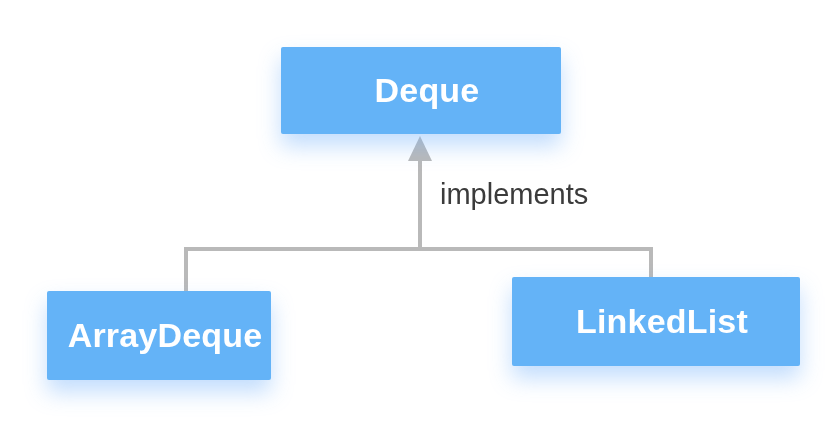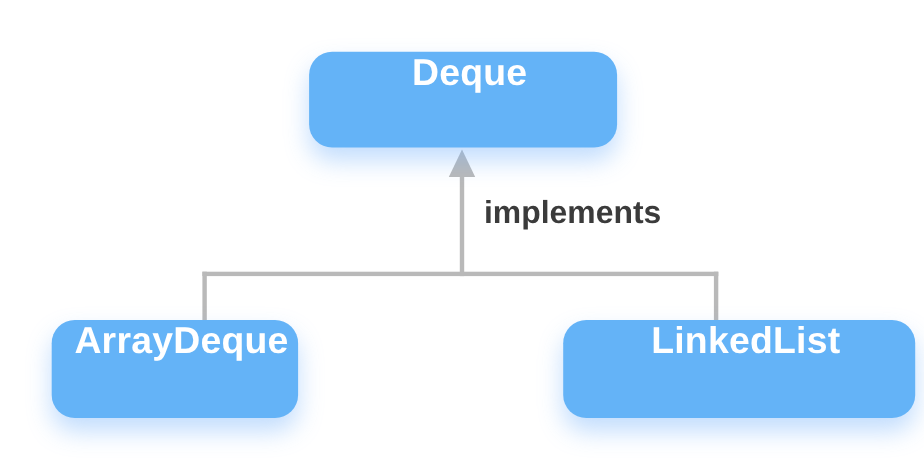--- a/index.html
+++ b/index.html
@@ -16,35 +16,36 @@
     position: relative;
     width: 840px;
     height: 430px;
     background: var(--background);
     font-family: "Liberation Sans", sans-serif;
     overflow: hidden;
   }
   .node {
     position: absolute;
     background: var(--node-bg);
-    border-radius: 21px;
+    border-radius: 2px;
     display: flex;
+    align-items: center;
     justify-content: center;
     box-shadow: 0 12px 22px var(--node-glow);
     padding-left: 12px;
   }
   .node .label {
     color: var(--node-text);
     font-weight: 700;
     font-size: 34px;
     letter-spacing: 0.2px;
   }
   .node-deque      { left: 281px; top: 47px;  width: 280px; height: 87px; }
   .node-arraydeque { left: 47px;  top: 291px; width: 224px; height: 89px; }
-  .node-linkedlist { left: 512px; top: 291px; width: 320px; height: 89px; }
+  .node-linkedlist { left: 512px; top: 277px; width: 288px; height: 89px; }
 
   .line {
     position: absolute;
     background: var(--connector);
   }
   .line-horizontal { left: 184px; top: 247px; width: 469px; height: 4px; }
   .line-drop-left  { left: 184px; top: 247px; width: 4px;  height: 46px; }
   .line-drop-right { left: 649px; top: 247px; width: 4px;  height: 46px; }
   .line-arrow-shaft{ left: 418px; top: 158px; width: 4px;  height: 93px; }
 
@@ -56,21 +57,21 @@
     height: 0;
     border-left: 12px solid transparent;
     border-right: 12px solid transparent;
     border-bottom: 25px solid var(--connector);
   }
   .edge-label {
     position: absolute;
     left: 440px;
     top: 178px;
     font-size: 29px;
-    font-weight: 700;
+    font-weight: 400;
     color: var(--edge-label-text);
   }
 </style>
 </head>
 <body>
 
 <div class="canvas">
 
   <div class="line line-horizontal"></div>
   <div class="line line-drop-left"></div>

